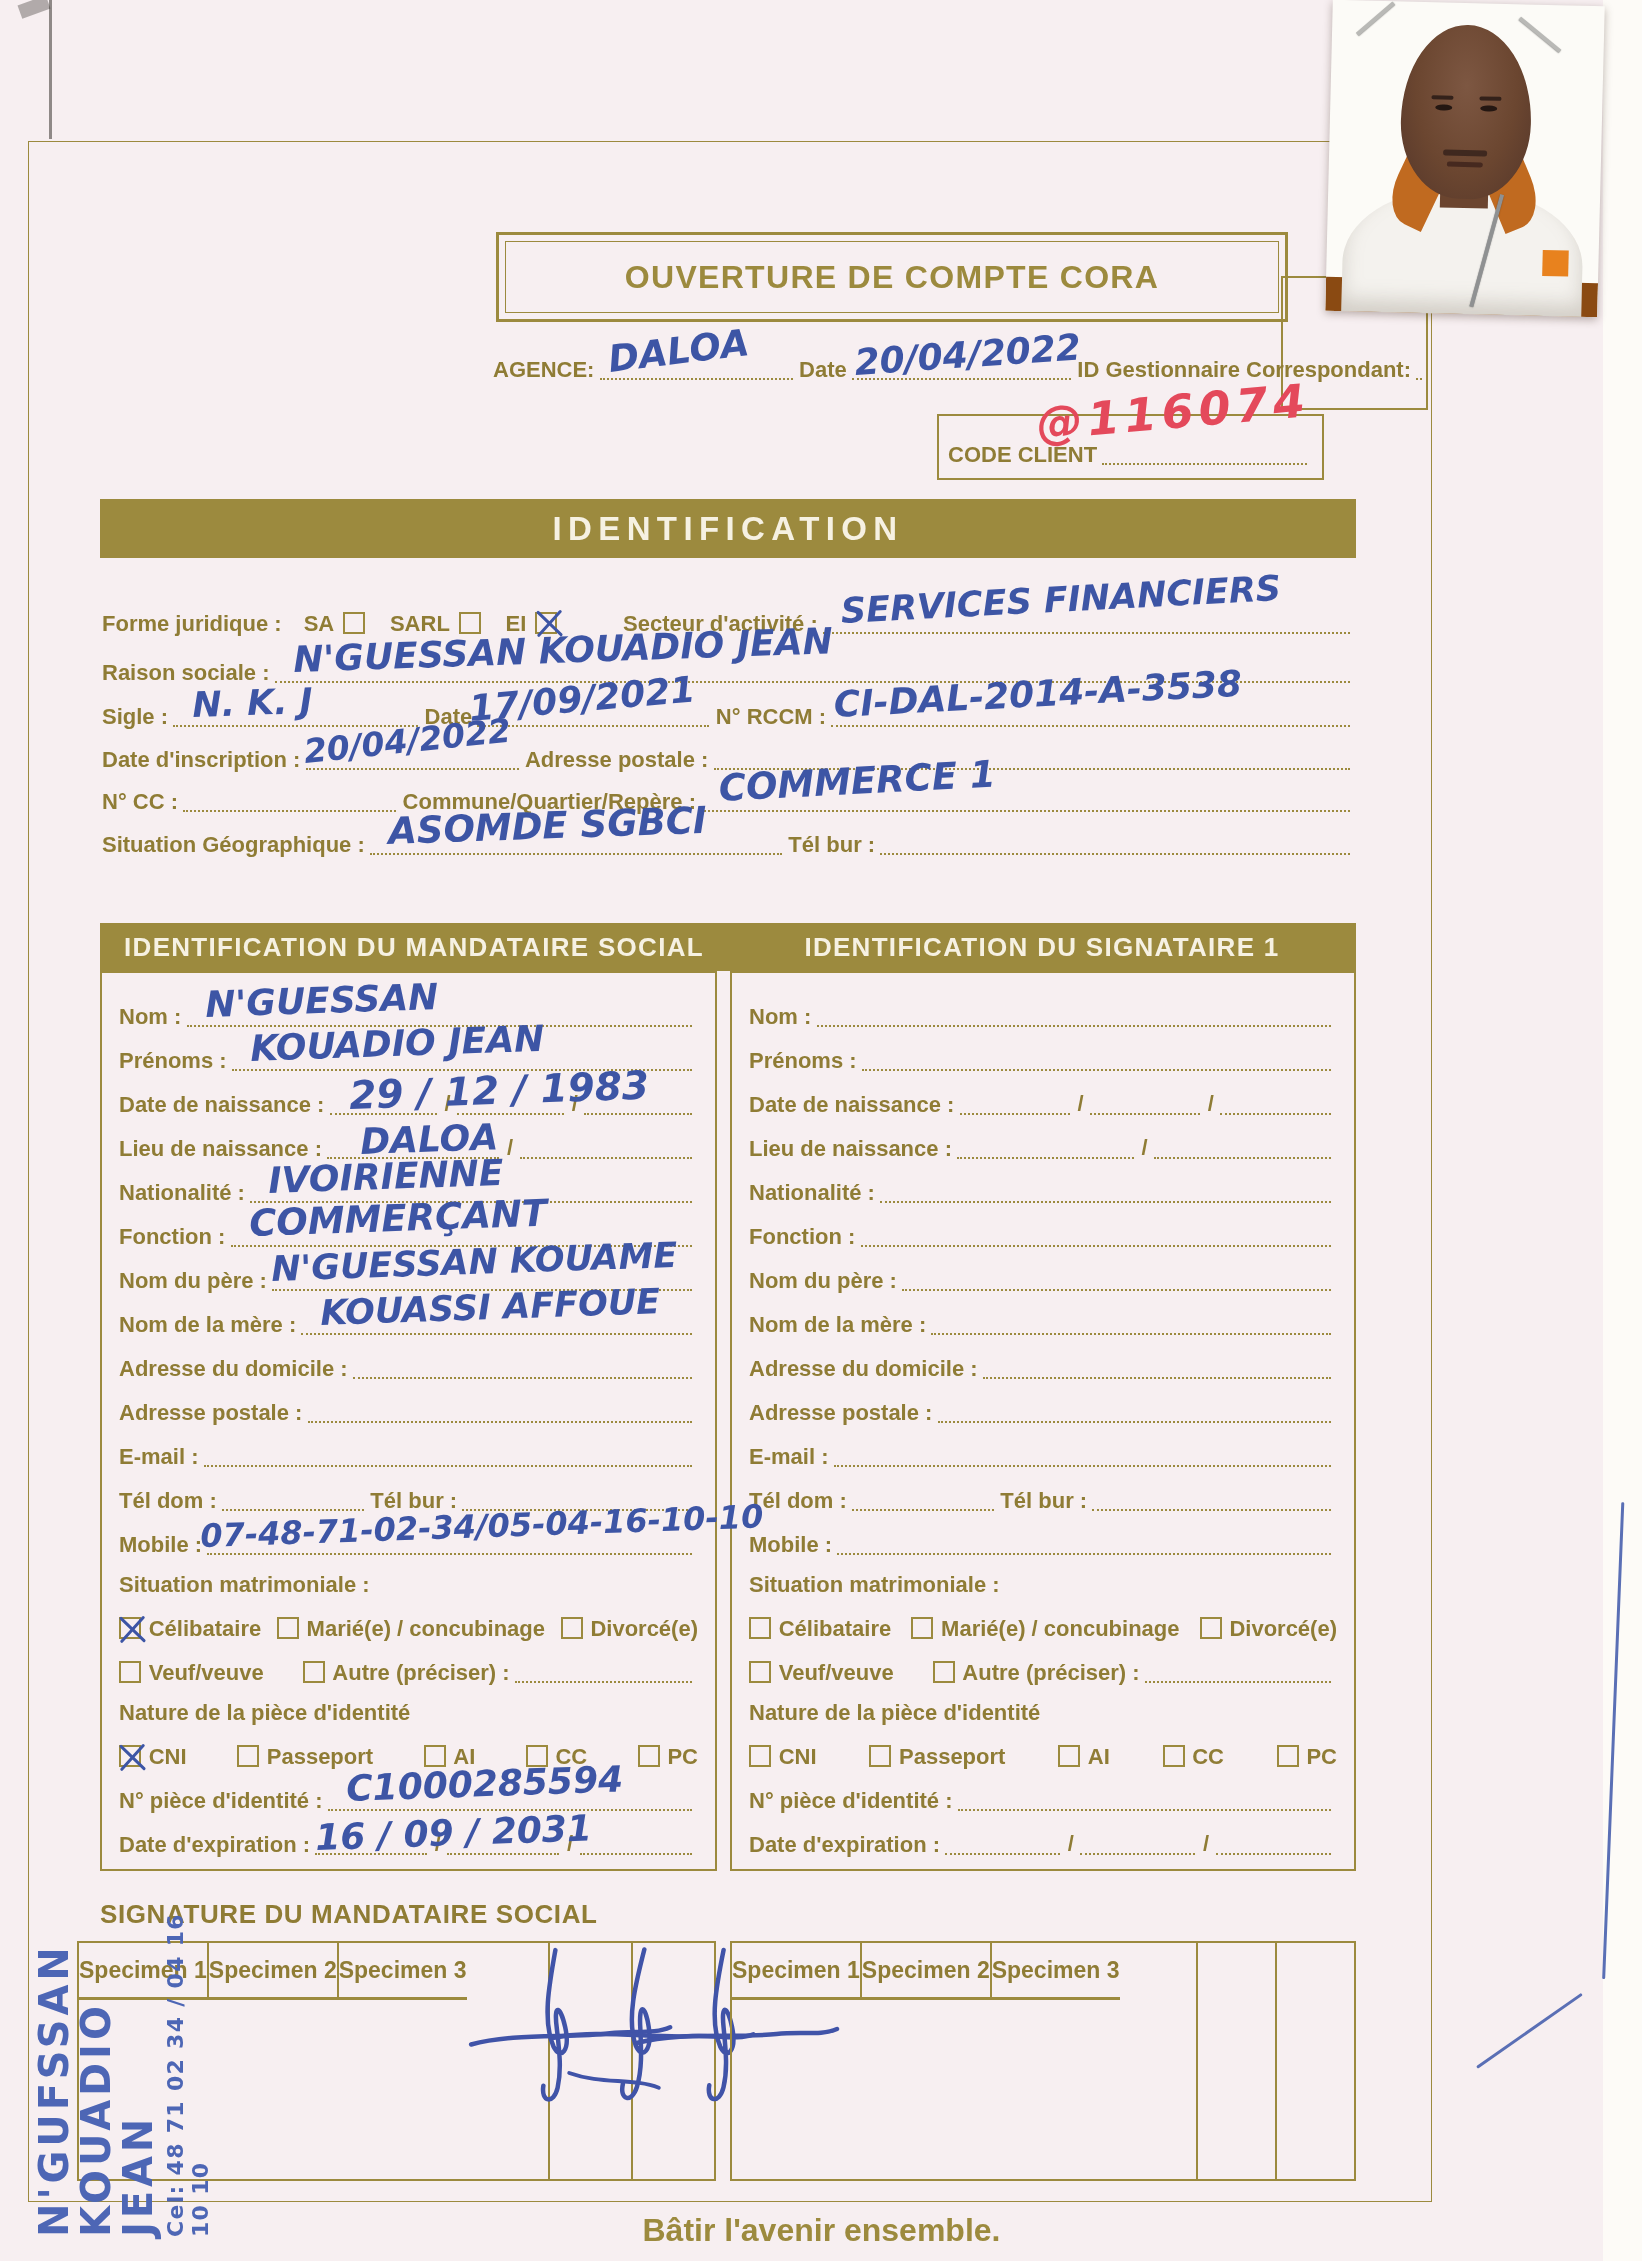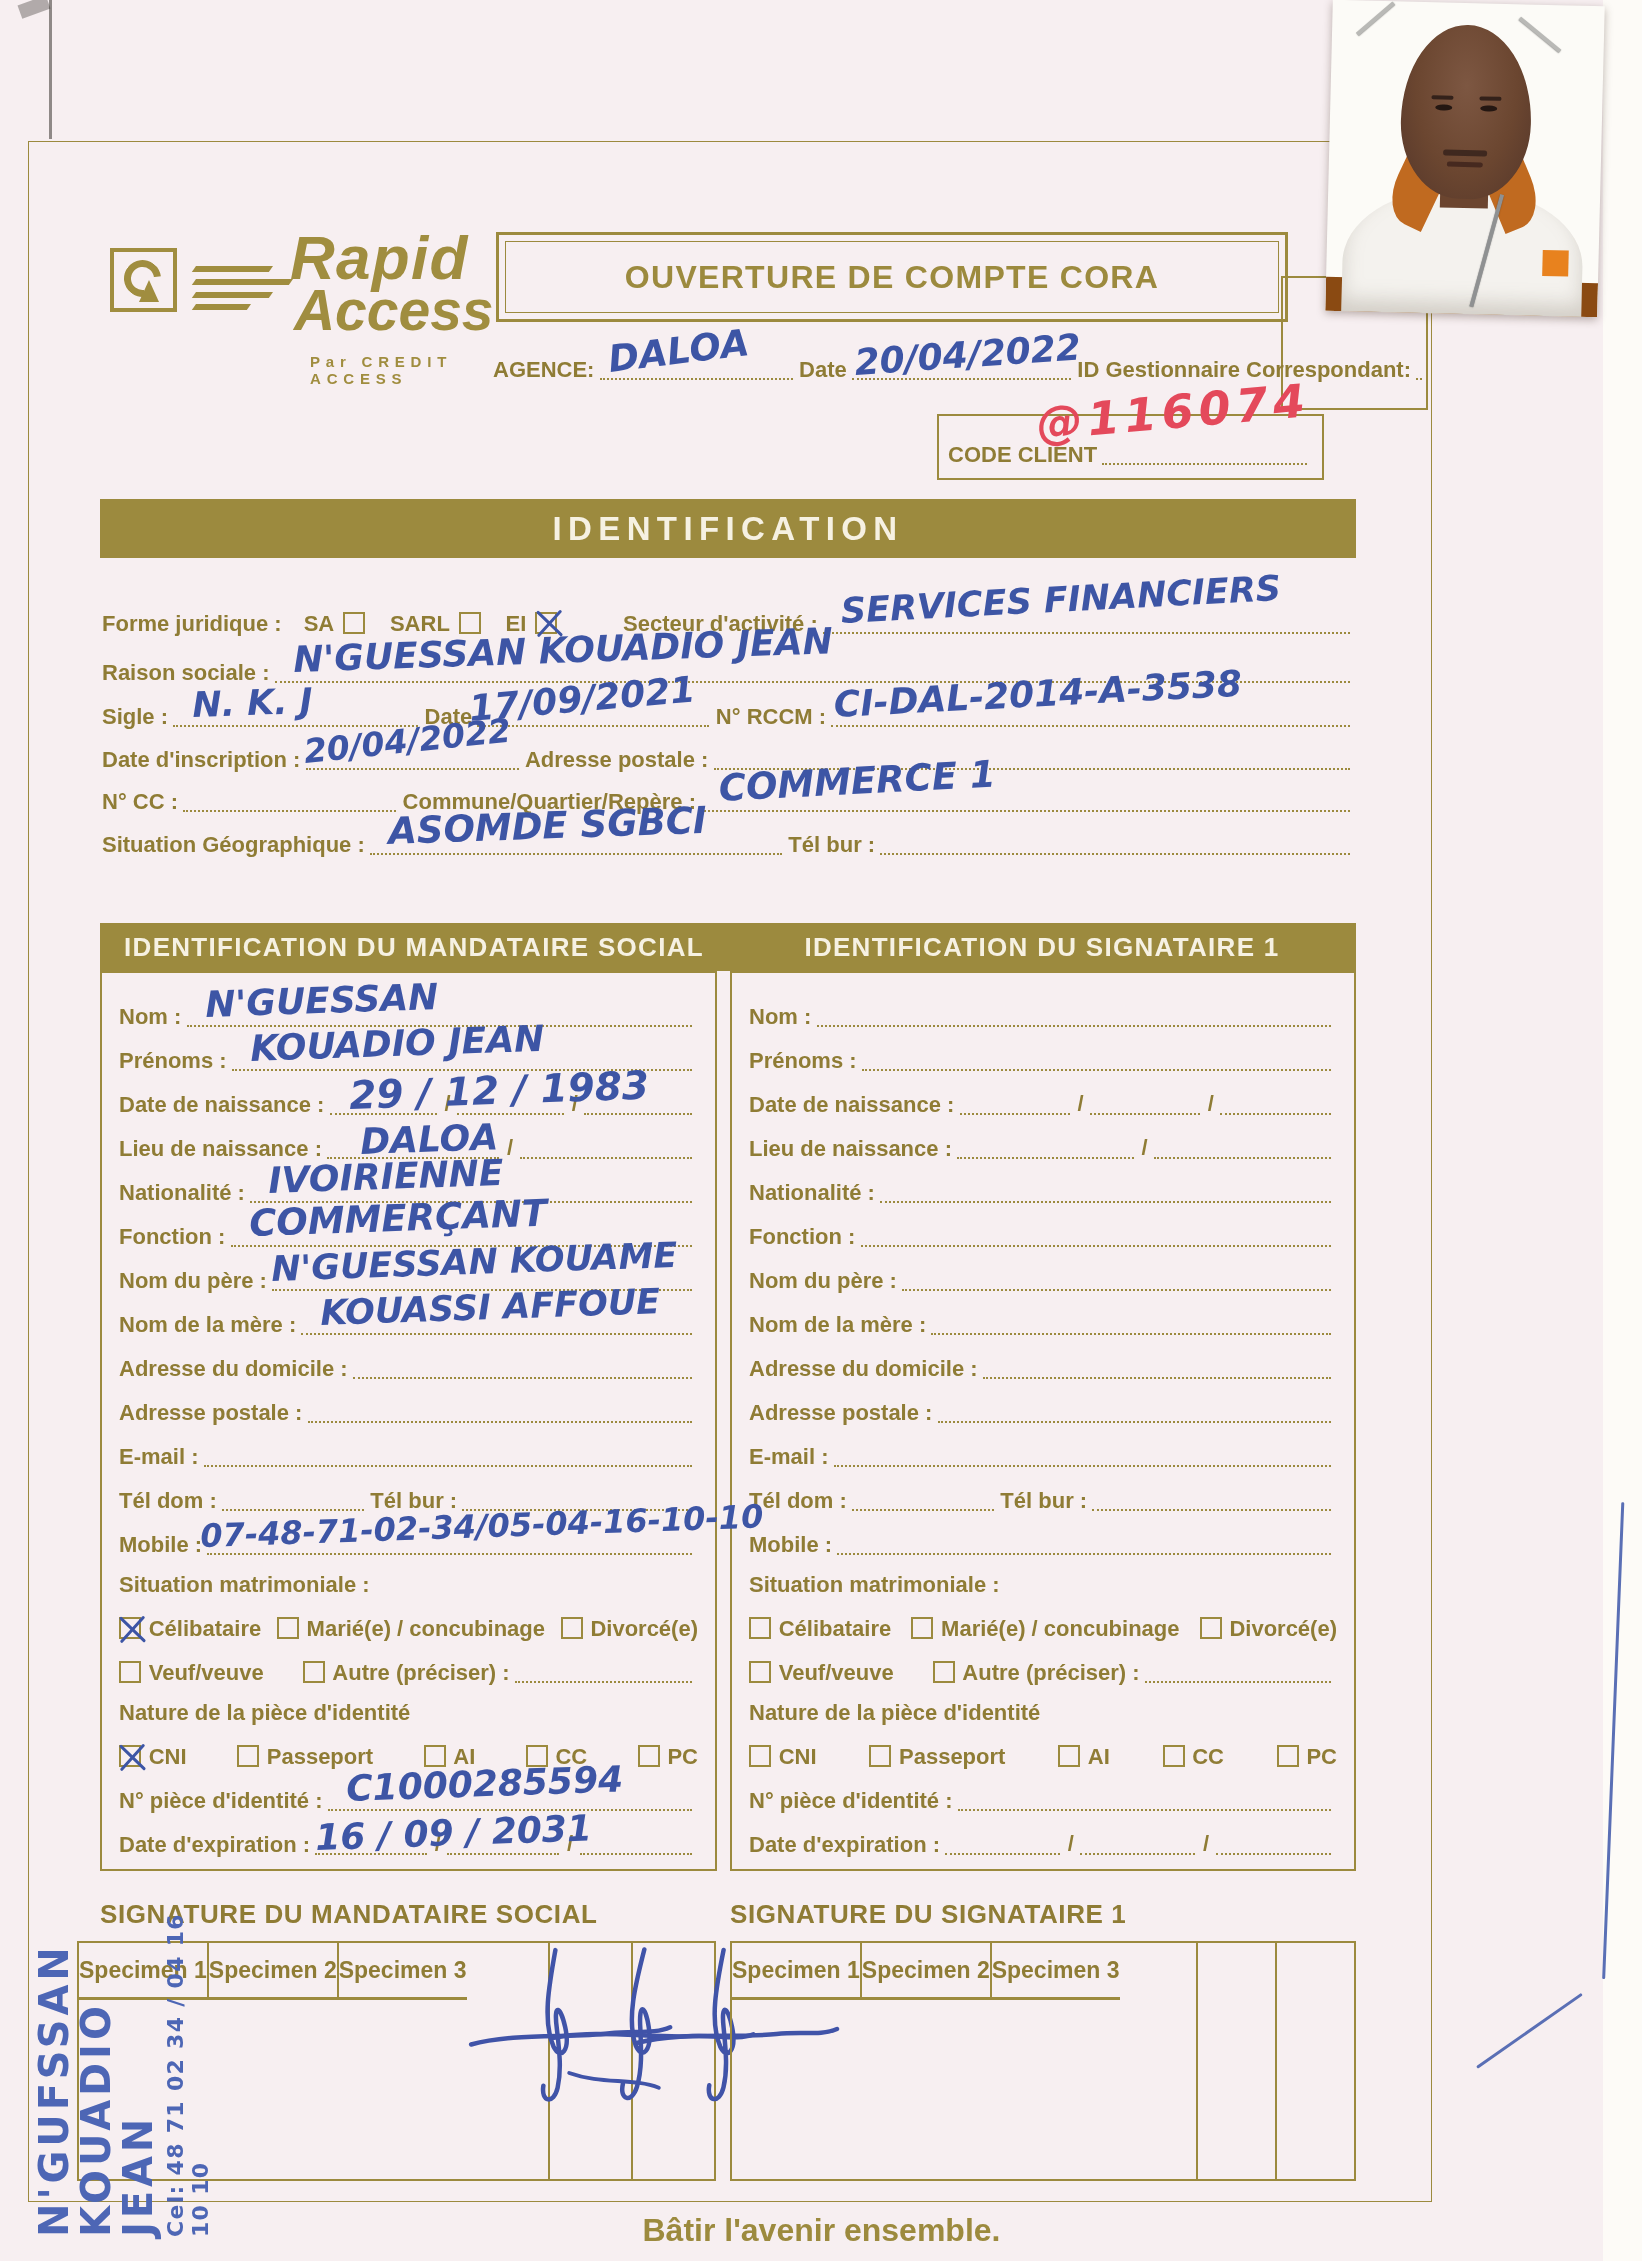--- a/index.html
+++ b/index.html
@@ -134,37 +134,20 @@
 </style>
 </head>
 <body>
 
 <div class="page">
   <div class="scan-strip"></div>
   <div class="scan-edge"></div>
   <div class="scan-blob"></div>
   <div class="frame"></div>
 
-  <div class="logo">
-    <div class="mono">
-      <span class="mono-c"></span>
-      <span class="mono-a"></span>
-    </div>
-    <div class="speed">
-      <i class="s1"></i>
-        <i class="s2"></i>
-        <i class="s3"></i>
-        <i class="s4"></i>
-    </div>
-    <div class="word">
-      <div class="w1">Rapid</div>
-      <div class="w2">Access</div>
-    </div>
-    <div class="logo-sub">Par CREDIT ACCESS</div>
-  </div>
 
   <div class="title-box">
     <div class="title-in">
         <span>OUVERTURE DE COMPTE CORA</span>
       </div>
   </div>
 
   <div class="photo-printbox"></div>
   <div class="photo">
     <div class="ph-table"></div>
@@ -564,21 +547,20 @@
           <span class="dots"></span>
           <span class="slash">/</span>
           <span class="dots"></span>
           <span class="slash">/</span>
           <span class="dots"></span>
         </span>
       </div>
   </div>
 
   <div class="sigtitle" style="left:100px; width:617px;">SIGNATURE DU MANDATAIRE SOCIAL</div>
-  <div class="sigtitle" style="left:730px; width:626px;">SIGNATURE DU SIGNATAIRE 1</div>
 
   <div class="sigtable" style="left:77px; width:639px;">
     <div class="shead">
       <div>Specimen 1</div>
       <div>Specimen 2</div>
       <div>Specimen 3</div>
     </div>
     <div class="sbody">
       <div class="sig">
         <svg width="213" height="193" viewBox="0 0 330 300" style="transform:rotate(-2deg);">

